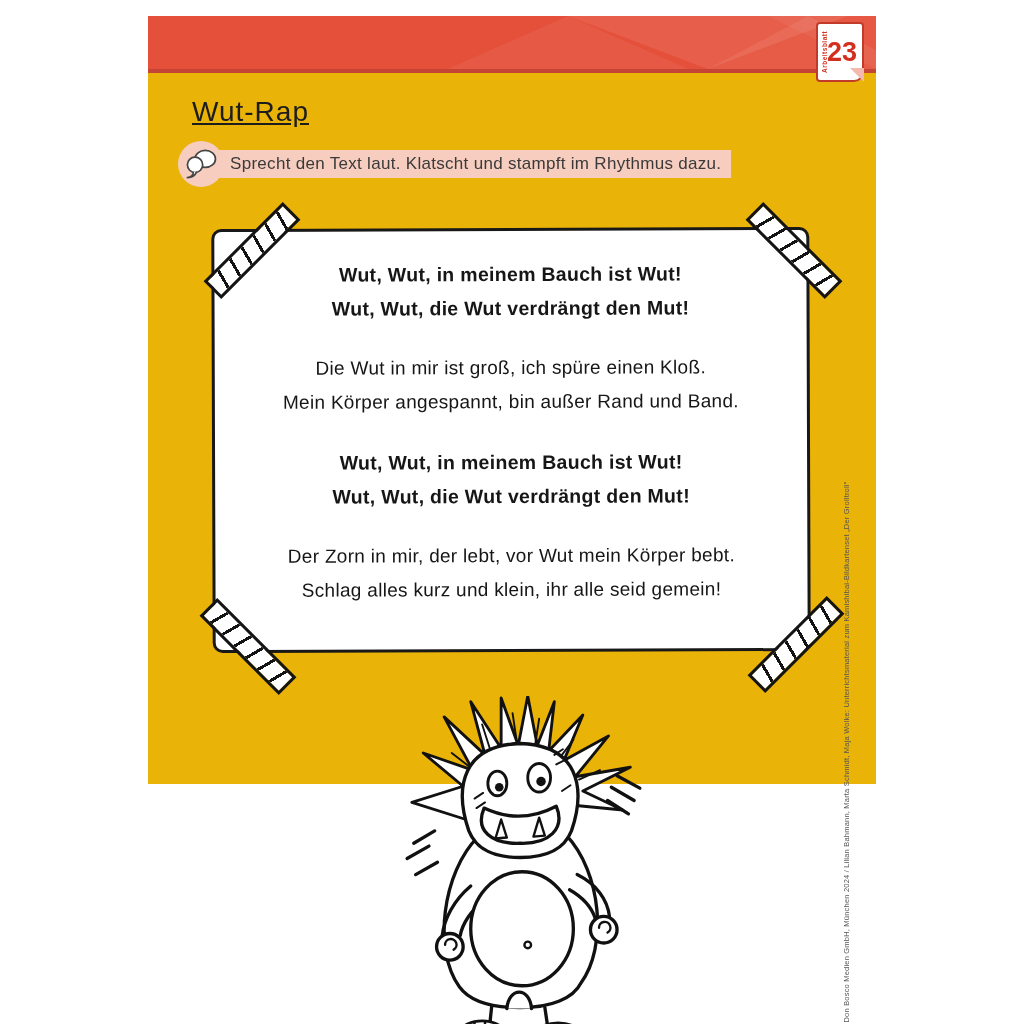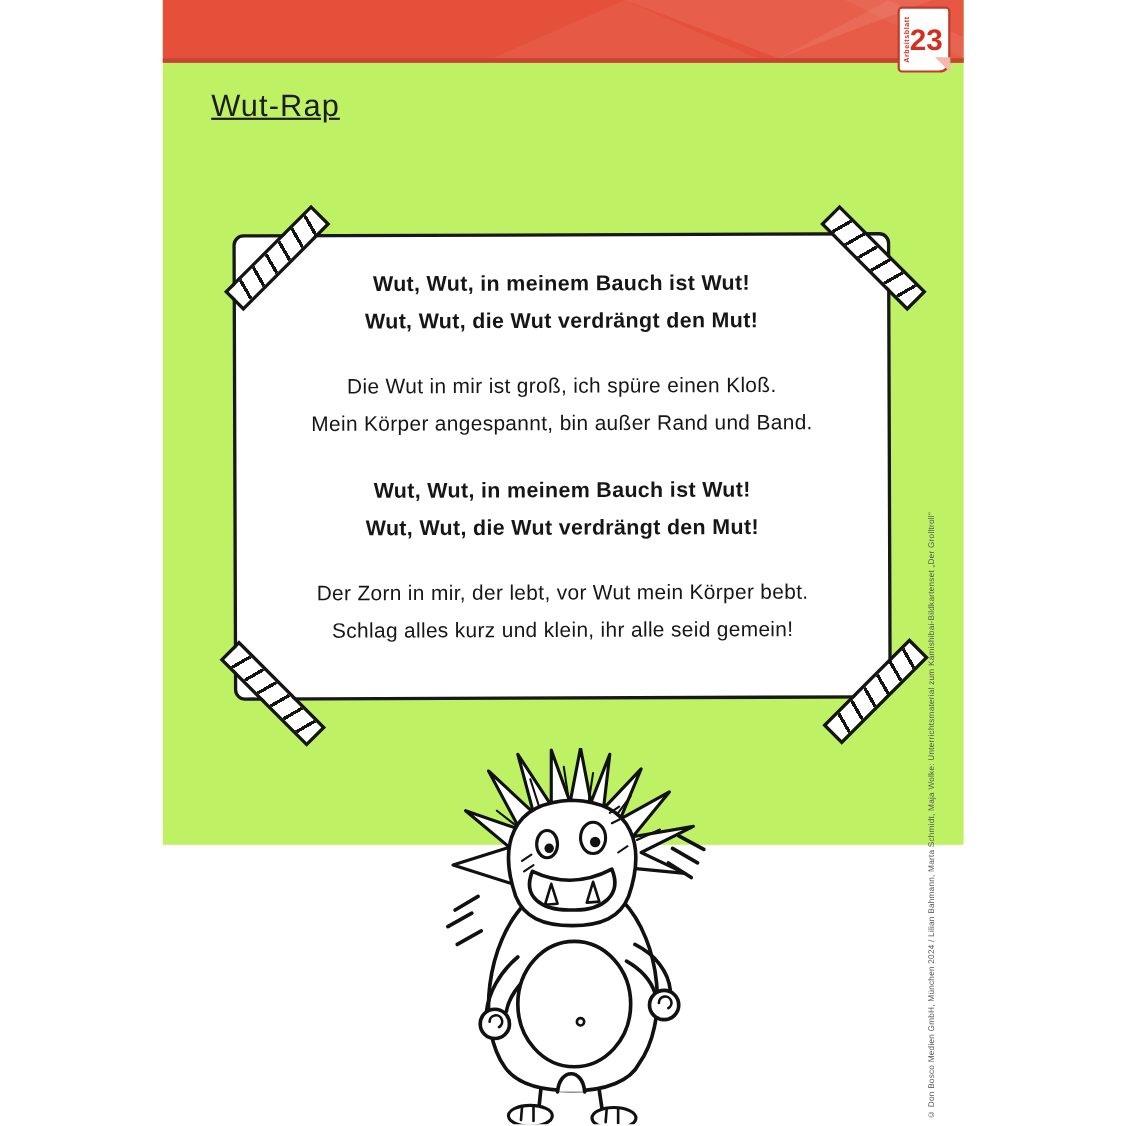--- a/index.html
+++ b/index.html
@@ -1,18 +1,18 @@
 <!DOCTYPE html>
 <html><head>
 <meta charset="utf-8">
 <style>
   html,body{margin:0;padding:0;background:#ffffff;}
   body{width:1024px;height:1024px;position:relative;overflow:hidden;
        font-family:"Liberation Sans", sans-serif;color:#1c1c1c;}
-  .page{position:absolute;left:148px;top:0;width:728px;height:768px;background:#bef264;}
+  .page{position:absolute;left:148px;top:16px;width:728px;height:768px;background:#eab308;}
 
   
   .topbar{position:absolute;left:0;top:0;width:728px;height:53px;
           background:#e5503a;border-bottom:4px solid #c44536;}
   .topbar svg{position:absolute;left:0;top:0;}
 
   
   .badge{position:absolute;left:668px;top:6px;width:48px;height:60px;background:#fff;
          border:2px solid #c23b2a;border-radius:4px 4px 10px 4px;z-index:5;
          display:flex;align-items:center;justify-content:flex-end;box-sizing:border-box;}
@@ -72,20 +72,30 @@
     </svg>
   </div>
 
   <div class="badge">
     <span class="badge-vertical">Arbeitsblatt</span>
     <span class="badge-number">23</span>
   </div>
 
   <div class="title">Wut-Rap</div>
 
+  <div class="instruction-row">
+    <div class="task-icon-circle">
+      <svg width="34" height="32" viewBox="0 0 40 36">
+        <ellipse cx="25" cy="12" rx="12" ry="10" fill="#fff" stroke="#444" stroke-width="2"></ellipse>
+        <circle cx="13" cy="19" r="9" fill="#fff" stroke="#444" stroke-width="2"></circle>
+        <path d="M15,27 C13,32 9,34 4,34 C10,33 11,30 11,27" fill="#fff" stroke="#444" stroke-width="2" stroke-linejoin="round"></path>
+      </svg>
+    </div>
+    <div class="instruction-text">Sprecht den Text laut. Klatscht und stampft im Rhythmus dazu.</div>
+  </div>
 
   <div class="poem-frame">
     <div class="poem">
       <div class="stanza bold">
         <div>Wut, Wut, in meinem Bauch ist Wut!</div>
         <div>Wut, Wut, die Wut verdrängt den Mut!</div>
       </div>
       <div class="stanza">
         <div>Die Wut in mir ist groß, ich spüre einen Kloß.</div>
         <div>Mein Körper angespannt, bin außer Rand und Band.</div>

